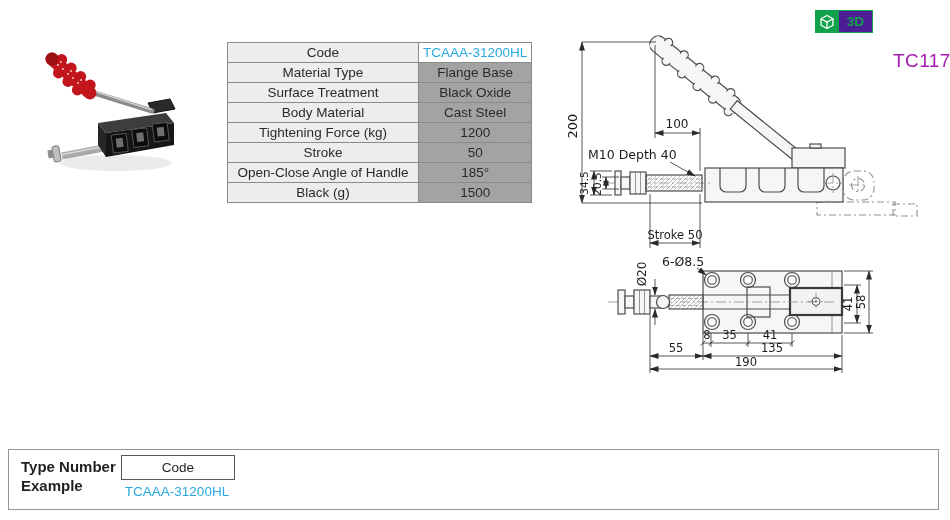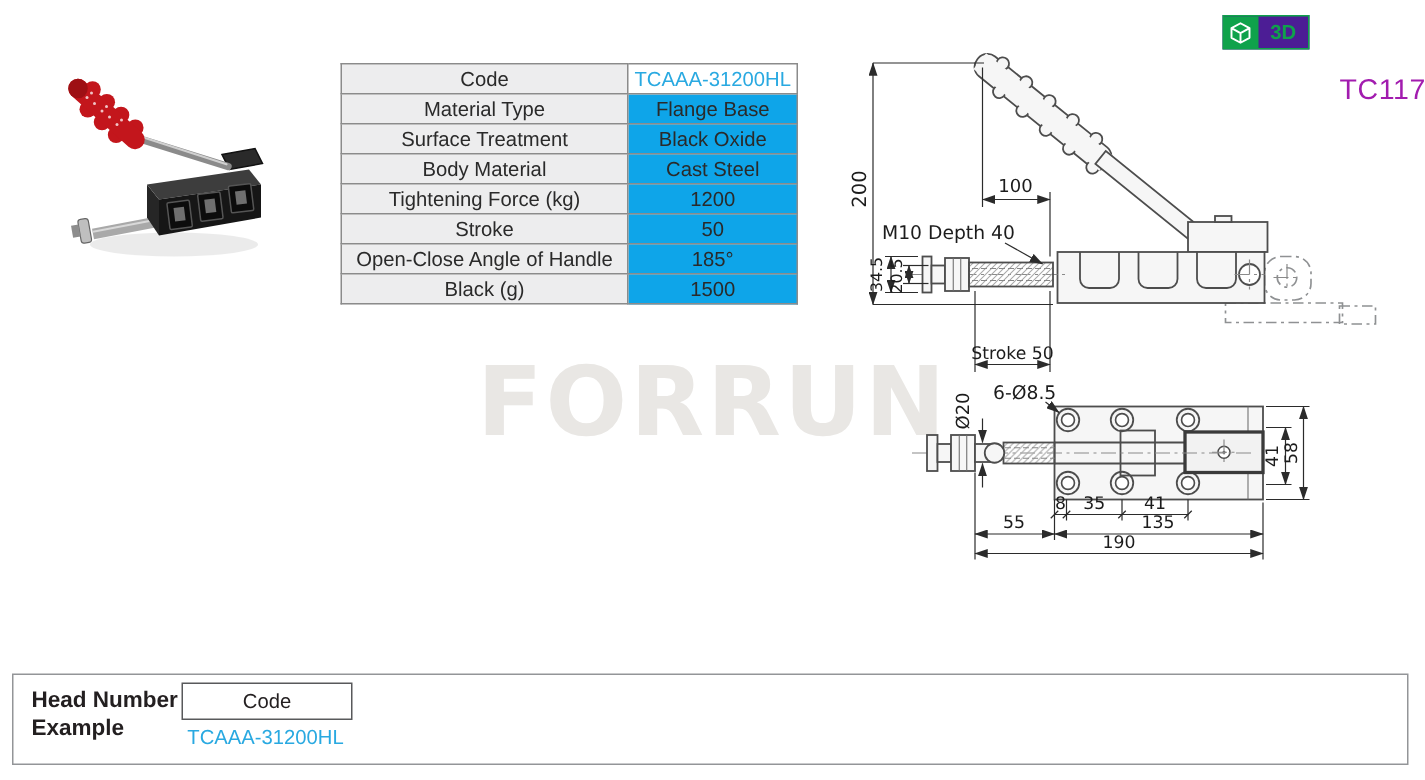--- a/index.html
+++ b/index.html
@@ -15,21 +15,21 @@
   .badge3d .b3d{width:33px;display:flex;align-items:center;justify-content:center;
      color:#0fa24b;font-weight:bold;font-size:13.5px;border-left:1.5px solid #0fa24b;}
   .page-code{position:absolute;left:893px;top:10px;font-size:19px;color:#a21caf;
      letter-spacing:.4px;z-index:3;margin-top:40px;}
   
   table.spec{position:absolute;left:227px;top:42px;border-collapse:collapse;z-index:2;
      font-size:13.5px;background:#fff;}
   table.spec td{border:1px solid #8b8b8b;height:19px;padding:0 4px;text-align:center;
      white-space:nowrap;color:#2a2a2a;}
   table.spec td.lbl{width:182px;background:#ededee;}
-  table.spec td.val{width:103px;background:#0ea5e9;}
+  table.spec td.val{width:103px;background:#a3a3a3;}
   table.spec td.val.code{background:#ffffff;color:#29a9e1;cursor:pointer;}
   
   .photo{position:absolute;left:28px;top:45px;z-index:1;}
   .sideview{position:absolute;left:560px;top:28px;z-index:1;}
   .topview{position:absolute;left:600px;top:243px;z-index:1;}
   svg text{font-family:"DejaVu Sans",sans-serif;fill:#1c1c1c;}
   .part{fill:#f6f6f6;stroke:#4d4d4d;stroke-width:1.2;}
   .part-line{fill:none;stroke:#4d4d4d;stroke-width:1.2;}
   .part-thick{fill:#f2f2f2;stroke:#3a3a3a;stroke-width:2.2;}
   .dim{stroke:#2b2b2b;stroke-width:.8;fill:none;}
@@ -43,21 +43,20 @@
   .code-box{position:absolute;left:112px;top:5px;width:112px;height:23px;border:1px solid #58595b;
      display:flex;align-items:center;justify-content:center;font-size:13.5px;background:#fff;}
   .pn-code{position:absolute;left:106px;top:34px;width:124px;text-align:center;
      font-size:13.5px;color:#29a9e1;cursor:pointer;}
 </style>
 </head>
 <body>
 
 <div class="page">
 
-  <div class="watermark">FORRUN</div>
 
   <div class="badge3d">
     <span class="cube">
       <svg width="16" height="16" viewBox="0 0 16 16">
         <path d="M8 1.5 L14 4.8 V11.2 L8 14.5 L2 11.2 V4.8 Z M2 4.8 L8 8.1 L14 4.8 M8 8.1 V14.5" fill="none" stroke="#ffffff" stroke-width="1.3" stroke-linejoin="round"></path>
       </svg>
     </span>
     <span class="b3d">3D</span>
   </div>
   <div class="page-code">TC117</div>
@@ -325,20 +324,20 @@
       <text x="252" y="61" font-size="11.5" text-anchor="middle" transform="rotate(-90 252 61)">41</text>
       <line x1="244" y1="28" x2="273" y2="28" class="dim"></line>
       <line x1="244" y1="90" x2="273" y2="90" class="dim"></line>
       <line x1="269" y1="28" x2="269" y2="90" class="dim" marker-start="url(#arr2)" marker-end="url(#arr2)"></line>
       <text x="264.5" y="59" font-size="11.5" text-anchor="middle" transform="rotate(-90 264.5 59)">58</text>
     </g>
   </svg>
 
   <div class="pn-bar">
     <div class="pn-title">
-      <span>Head Number</span><br>
+      <span>Type Number</span><br>
       <span>Example</span>
     </div>
     <div class="code-box">Code</div>
     <div class="pn-code">TCAAA-31200HL</div>
   </div>
 
 </div>
 
 </body></html>

